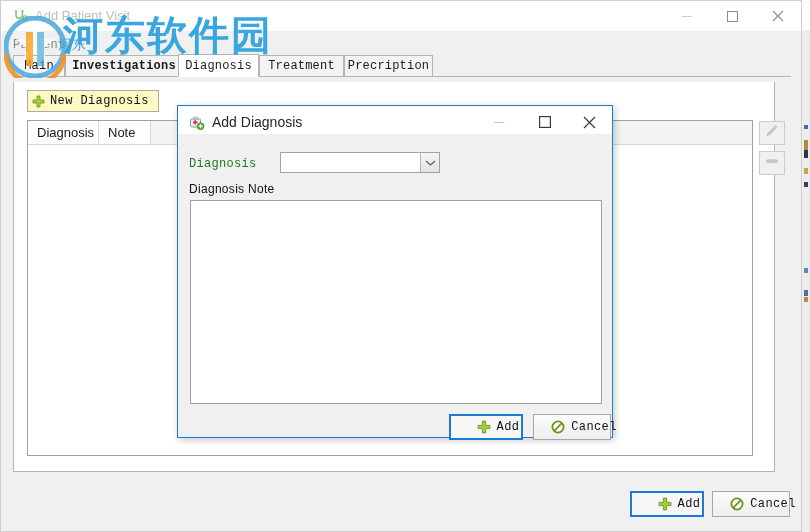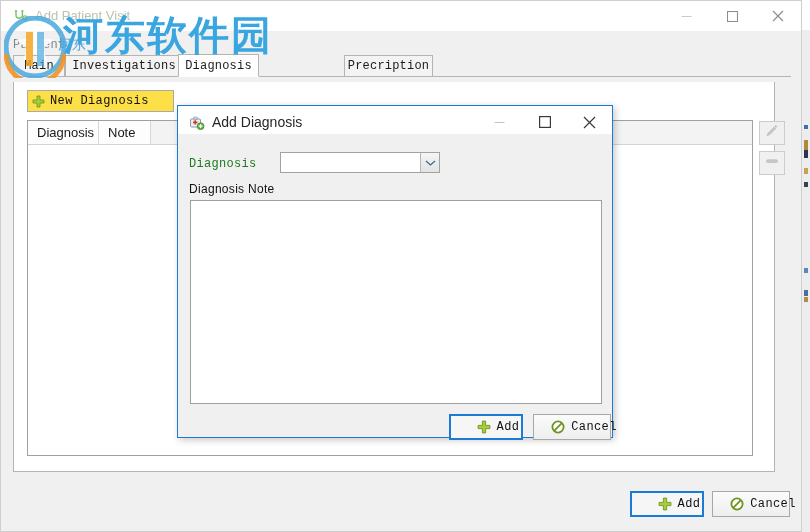--- a/index.html
+++ b/index.html
@@ -114,25 +114,25 @@
     width: 762px; height: 390px;
     background: #ffffff;
     border: 1px solid #b4b4b4;
     border-top: none;
     box-sizing: border-box;
   }
   .new-diag-btn {
     position: absolute;
     left: 13px; top: 8px;
     height: 22px;
-    background: #fde047;
+    background: #fef9c3;
     border: 1px solid #aaaaaa;
     box-sizing: border-box;
     display: flex; align-items: center;
-    padding: 0 24px 0 4px;
+    padding: 0 9px 0 4px;
     font-family: "Liberation Mono", monospace;
     font-size: 12px;
     color: #111;
     letter-spacing: 0.4px;
     cursor: default;
   }
   .plus-icon {
     width: 13px; height: 13px;
     margin-right: 5px;
     flex: none;
@@ -365,22 +365,23 @@
         </div>
       </div>
     </div>
 
     <div class="patient-strip">
       <span class="patient-label">Patient</span>
     </div>
 
     <div class="tabstrip">
       <div class="tab" id="tab-0" style="left:0px;   width:52px;">Main</div>
-      <div class="tab" id="tab-1" style="left:52px;  width:118px;">Investigations</div>
+      <div class="tab" id="tab-1" style="left:52px;  width:118px;font-weight:bold;">Investigations</div>
       <div class="tab selected" id="tab-2" style="left:165px; width:81px; top:-1px;">Diagnosis</div>
+      <div class="tab" id="tab-3" style="left:246px; width:85px;">Treatment</div>
       <div class="tab" id="tab-4" style="left:331px; width:89px;">Precription</div>
     </div>
 
     <div class="content-panel">
 
       <div class="new-diag-btn">
         <span class="plus-icon">
           <svg viewBox="0 0 13 13" width="13" height="13">
             <path d="M5 1h3v4h4v3H8v4H5V8H1V5h4z" fill="#a6ce39" stroke="#6f9320" stroke-width="0.8" stroke-linejoin="round"></path>
           </svg>

